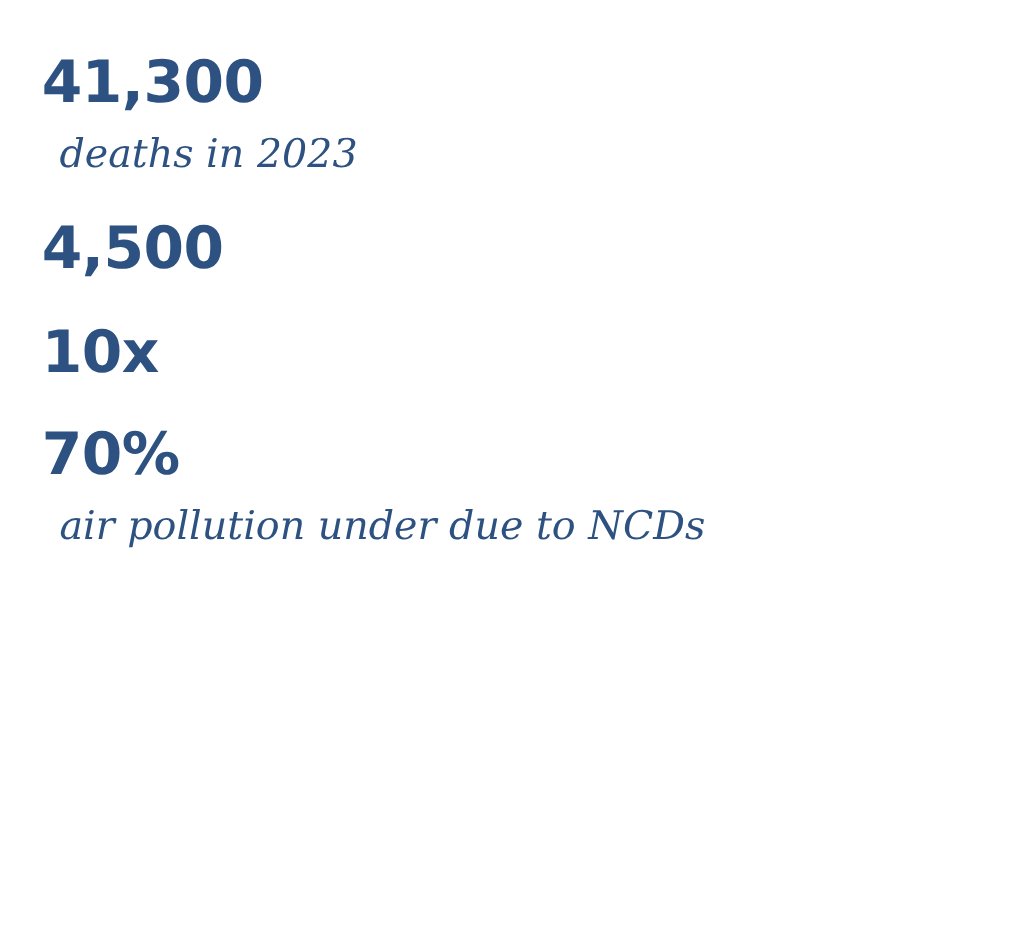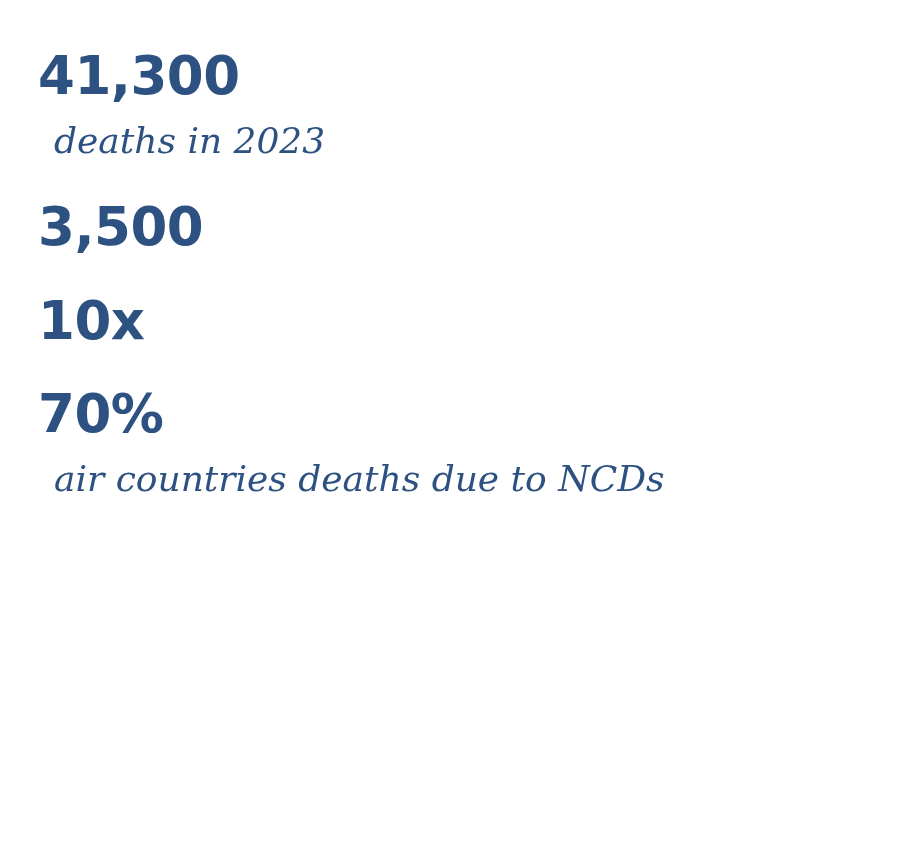--- a/index.html
+++ b/index.html
@@ -47,25 +47,25 @@
 <body>
 
 <div class="stats-panel">
 
   <div class="stat-block">
     <div class="stat-value">41,300</div>
     <div class="stat-label">deaths in 2023</div>
   </div>
 
   <div class="stat-block">
-    <div class="stat-value">3,500</div>
+    <div class="stat-value">4,500</div>
   </div>
 
   <div class="stat-block">
     <div class="stat-value">10x</div>
   </div>
 
   <div class="stat-block">
     <div class="stat-value">70%</div>
-    <div class="stat-label">air countries deaths due to NCDs</div>
+    <div class="stat-label">air pollution under due to NCDs</div>
   </div>
 
 </div>
 
 </body></html>

